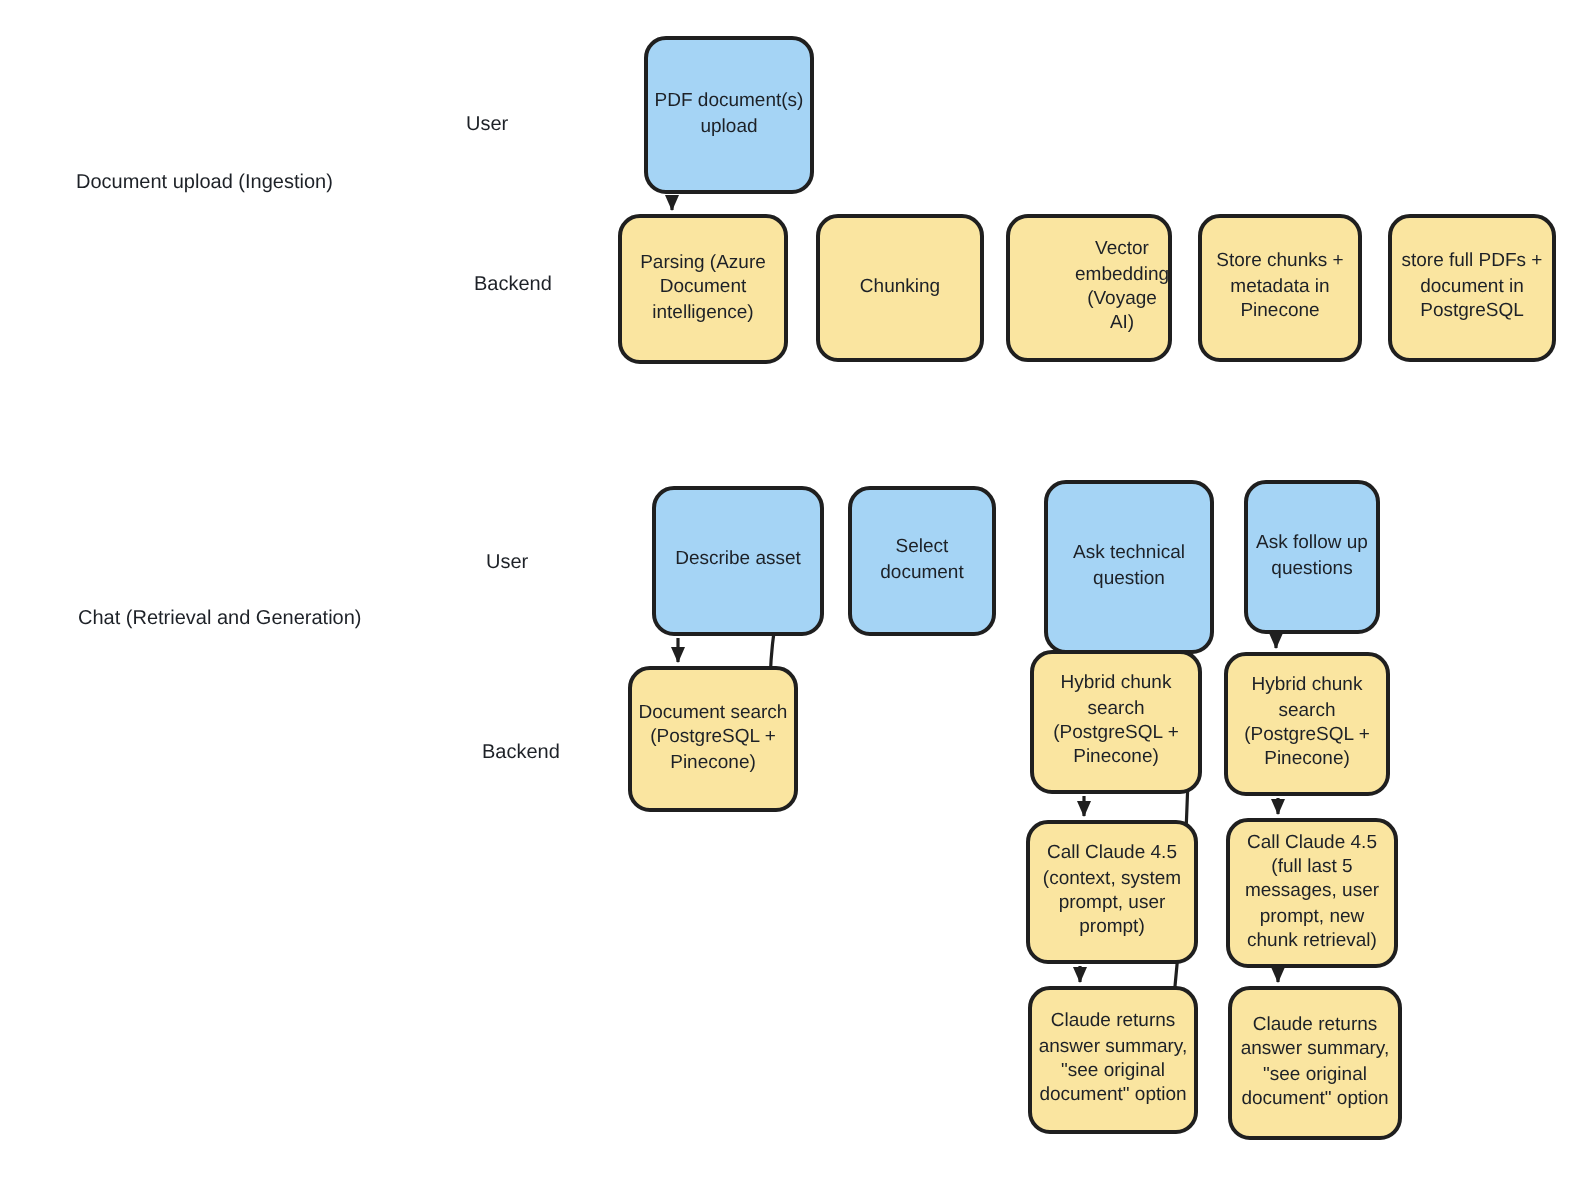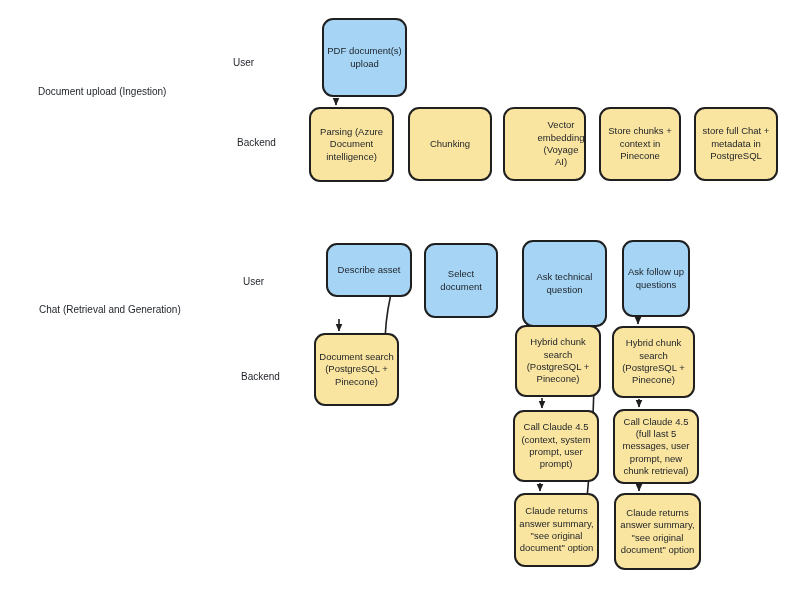--- a/index.html
+++ b/index.html
@@ -82,23 +82,23 @@
       <div class="lane-label" style="left: 237px; top: 137px;">Backend</div>
       <div class="section-title" style="left: 39px; top: 304px;">Chat (Retrieval and Generation)</div>
       <div class="lane-label" style="left: 243px; top: 276px;">User</div>
       <div class="lane-label" style="left: 241px; top: 371px;">Backend</div>
     </div>
   <div id="node-layer">
       <div class="node user" style="left: 293px; top: 18px; width: 85px; height: 79px;">PDF document(s) upload</div>
       <div class="node backend" style="left: 293px; top: 107px; width: 85px; height: 75px;">Parsing (Azure Document intelligence)</div>
       <div class="node backend" style="left: 392px; top: 107px; width: 84px; height: 74px; text-align: center;">Chunking</div>
       <div class="node backend" style="left: 487px; top: 107px; width: 83px; height: 74px; padding-left: 36px;">Vector embedding (Voyage AI)</div>
-      <div class="node backend" style="left: 583px; top: 107px; width: 82px; height: 74px;">Store chunks + context in Pinecone</div>
-      <div class="node backend" style="left: 678px; top: 107px; width: 84px; height: 74px;">store full Chat + metadata in PostgreSQL</div>
-      <div class="node user" style="left: 297px; top: 243px; width: 86px; height: 54px; text-align: right;">Describe asset</div>
+      <div class="node backend" style="left: 583px; top: 107px; width: 82px; height: 74px;">Store chunks + metadata in Pinecone</div>
+      <div class="node backend" style="left: 678px; top: 107px; width: 84px; height: 74px;">store full PDFs + document in PostgreSQL</div>
+      <div class="node user" style="left: 297px; top: 243px; width: 86px; height: 75px; text-align: right;">Describe asset</div>
       <div class="node user" style="left: 395px; top: 243px; width: 74px; height: 75px;">Select document</div>
       <div class="node user" style="left: 493px; top: 240px; width: 85px; height: 87px;">Ask technical question</div>
       <div class="node user" style="left: 593px; top: 240px; width: 68px; height: 77px;">Ask follow up questions</div>
       <div class="node backend" style="left: 298px; top: 333px; width: 85px; height: 73px;">Document search (PostgreSQL + Pinecone)</div>
       <div class="node backend" style="left: 499px; top: 325px; width: 86px; height: 72px;">Hybrid chunk search (PostgreSQL + Pinecone)</div>
       <div class="node backend" style="left: 596px; top: 326px; width: 83px; height: 72px;">Hybrid chunk search (PostgreSQL + Pinecone)</div>
       <div class="node backend" style="left: 497px; top: 410px; width: 86px; height: 72px;">Call Claude 4.5 (context, system prompt, user prompt)</div>
       <div class="node backend" style="left: 597px; top: 409px; width: 86px; height: 75px;">Call Claude 4.5 (full last 5 messages, user prompt, new chunk retrieval)</div>
       <div class="node backend" style="left: 498px; top: 493px; width: 85px; height: 74px;">Claude returns answer summary, "see original document" option</div>
       <div class="node backend" style="left: 598px; top: 493px; width: 87px; height: 77px;">Claude returns answer summary, "see original document" option</div>

